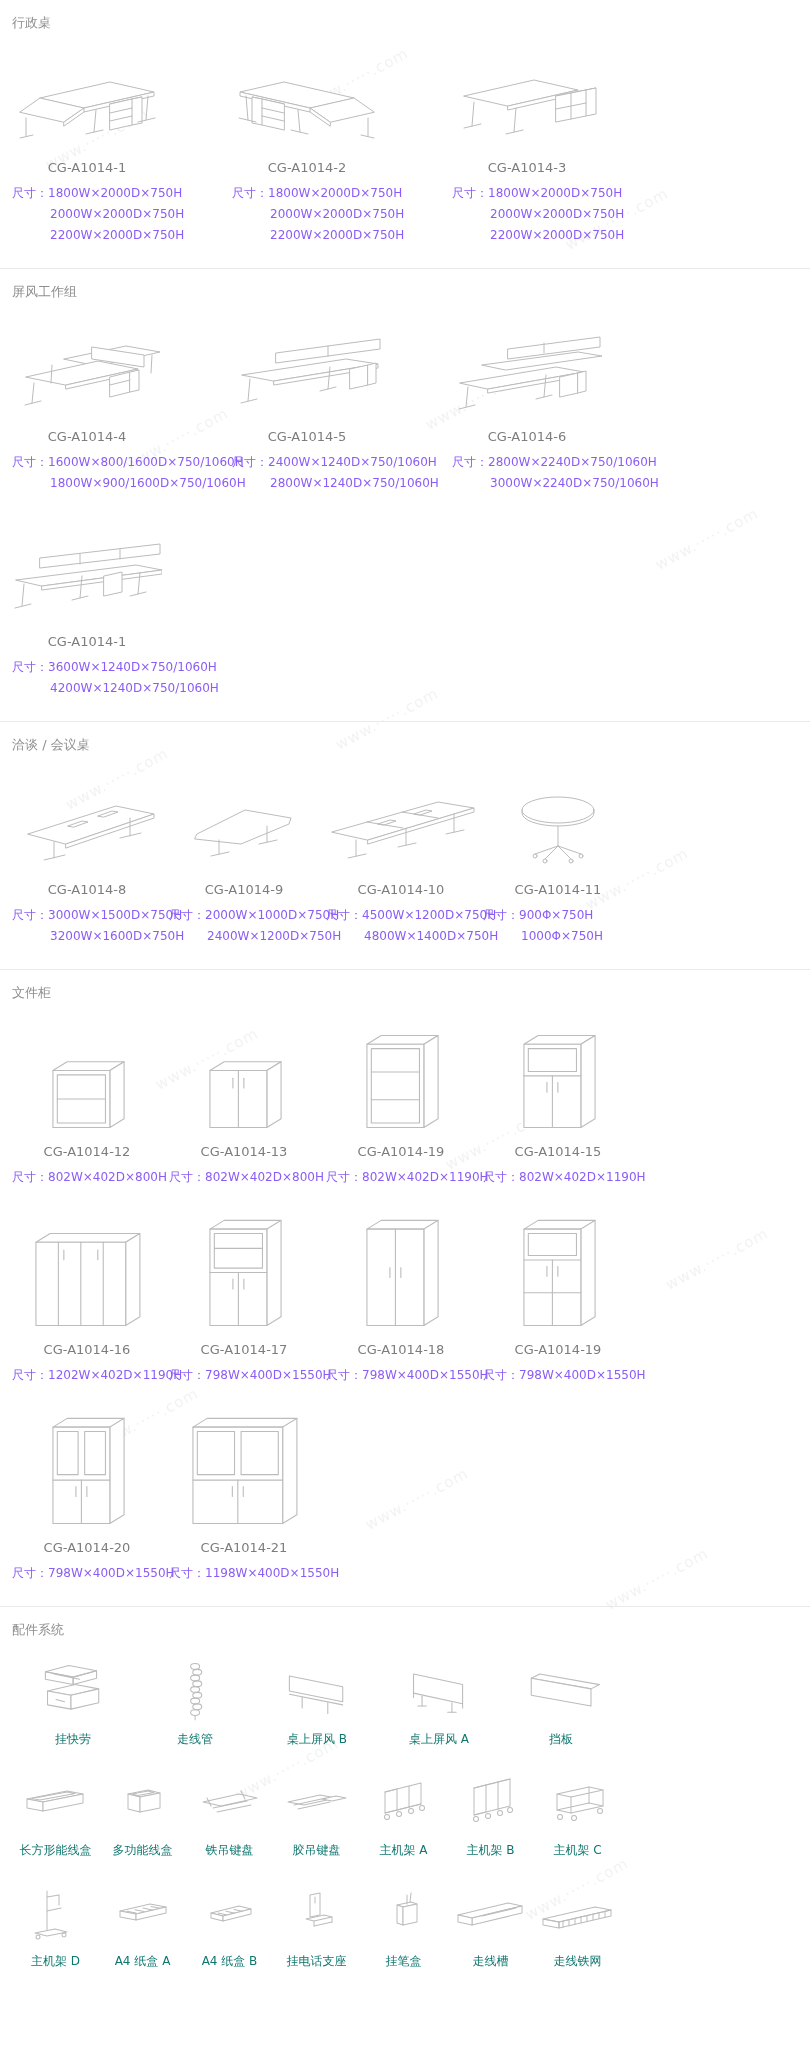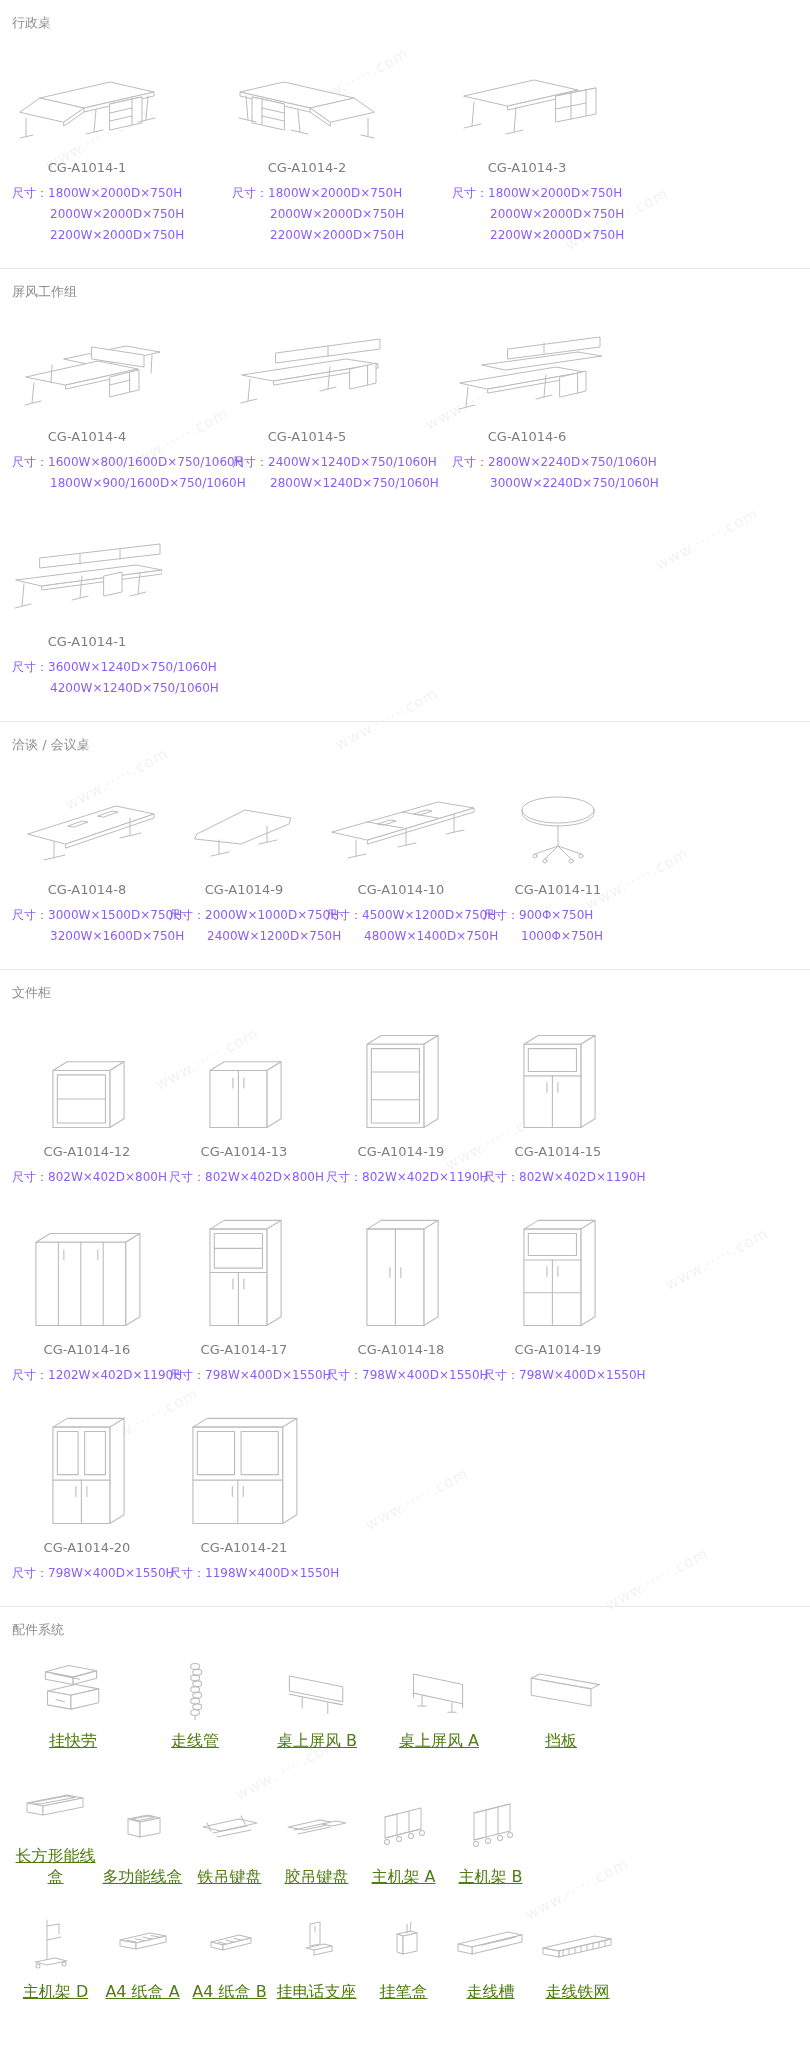--- a/index.html
+++ b/index.html
@@ -20,21 +20,21 @@
   .art-cab svg{height:116px;display:block;}
   .model{width:150px;text-align:center;font-size:13px;color:#7d7d7d;margin:10px 0 8px 0;}
   .dims{font-size:12px;color:#8b5cf6;line-height:1.75;white-space:nowrap;}
   .dim + .dim{padding-left:38px;}
   .accrow{display:flex;margin-left:12px;align-items:flex-end;}
   .acc{margin:0;text-align:center;}
   .acc-lg{width:122px;}
   .acc-sm{width:87px;}
   .accart{height:70px;display:flex;align-items:flex-end;justify-content:center;}
   .accart svg{height:64px;width:92%;display:block;}
-  .acclabel{font-size:16px;color:#4d7c0f;margin:8px 0 16px 0;text-decoration:underline;}
+  .acclabel{font-size:12px;color:#0f766e;margin:8px 0 16px 0;}
 </style>
 </head>
 <body>
 
 <div class="page">
   <div id="wm-layer">
       <div class="wm" style="left: 40px; top: 130px;">www.·····.com</div>
       <div class="wm" style="left: 300px; top: 70px;">www.·····.com</div>
       <div class="wm" style="left: 560px; top: 210px;">www.·····.com</div>
       <div class="wm" style="left: 120px; top: 430px;">www.·····.com</div>
@@ -700,20 +700,38 @@
                   <line x1="24" y1="41" x2="48" y2="35"></line>
 <circle cx="26" cy="45" r="2.5"></circle>
                   <circle cx="38" cy="42" r="2.5"></circle>
                   <circle cx="50" cy="39" r="2.5"></circle>
                   <circle cx="60" cy="36" r="2.5"></circle>
                 </g>
               </svg>
             </div>
             <figcaption class="acclabel">主机架 B</figcaption>
           </figure>
+          <figure class="acc acc-sm">
+            <div class="accart">
+              <svg viewBox="0 0 80 60" preserveAspectRatio="xMidYMax meet">
+                <g stroke="#bcbcbc" stroke-width="1" fill="none" stroke-linejoin="round" stroke-linecap="round">
+<polygon points="20,20 52,13 66,16 34,23"></polygon>
+<line x1="20" y1="20" x2="20" y2="36"></line>
+                  <line x1="34" y1="23" x2="34" y2="39"></line>
+                  <line x1="66" y1="16" x2="66" y2="32"></line>
+                  <line x1="52" y1="13" x2="52" y2="29"></line>
+<polygon points="20,36 52,29 66,32 34,39"></polygon>
+<circle cx="23" cy="43" r="2.5"></circle>
+                  <circle cx="37" cy="44" r="2.5"></circle>
+                  <circle cx="63" cy="37" r="2.5"></circle>
+                </g>
+              </svg>
+            </div>
+            <figcaption class="acclabel">主机架 C</figcaption>
+          </figure>
         </div>
         <div class="accrow">
           <figure class="acc acc-sm">
             <div class="accart">
               <svg viewBox="0 0 80 60" preserveAspectRatio="xMidYMax meet">
                 <g stroke="#bcbcbc" stroke-width="1" fill="none" stroke-linejoin="round" stroke-linecap="round">
 <line x1="32" y1="6" x2="32" y2="46"></line>
                   <line x1="32" y1="12" x2="44" y2="10"></line>
                   <line x1="44" y1="10" x2="44" y2="20"></line>
                   <line x1="32" y1="26" x2="46" y2="23"></line>

